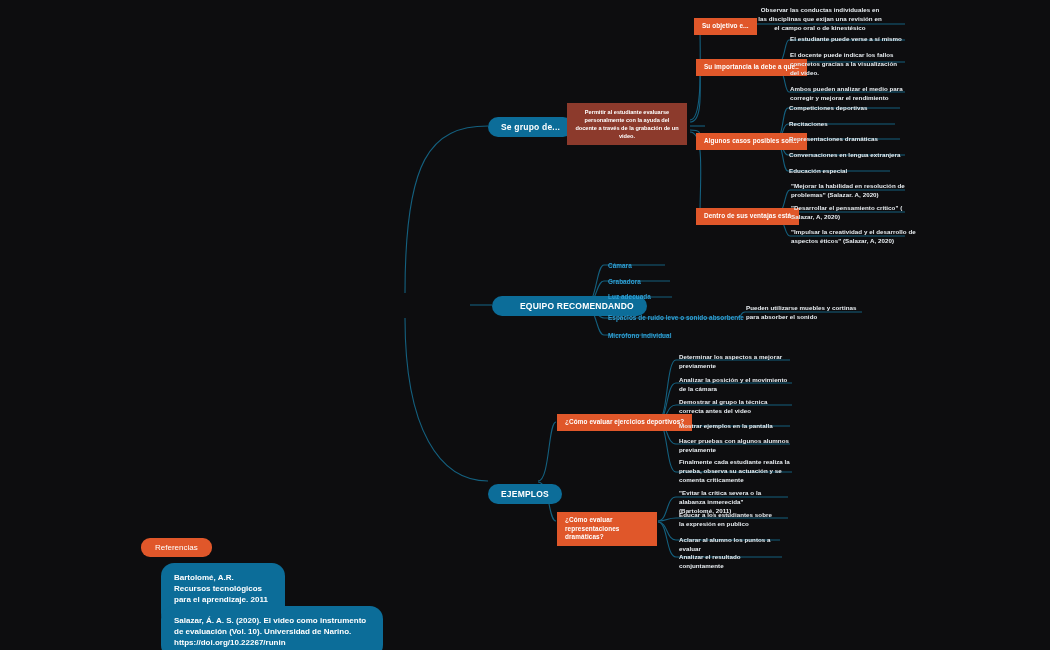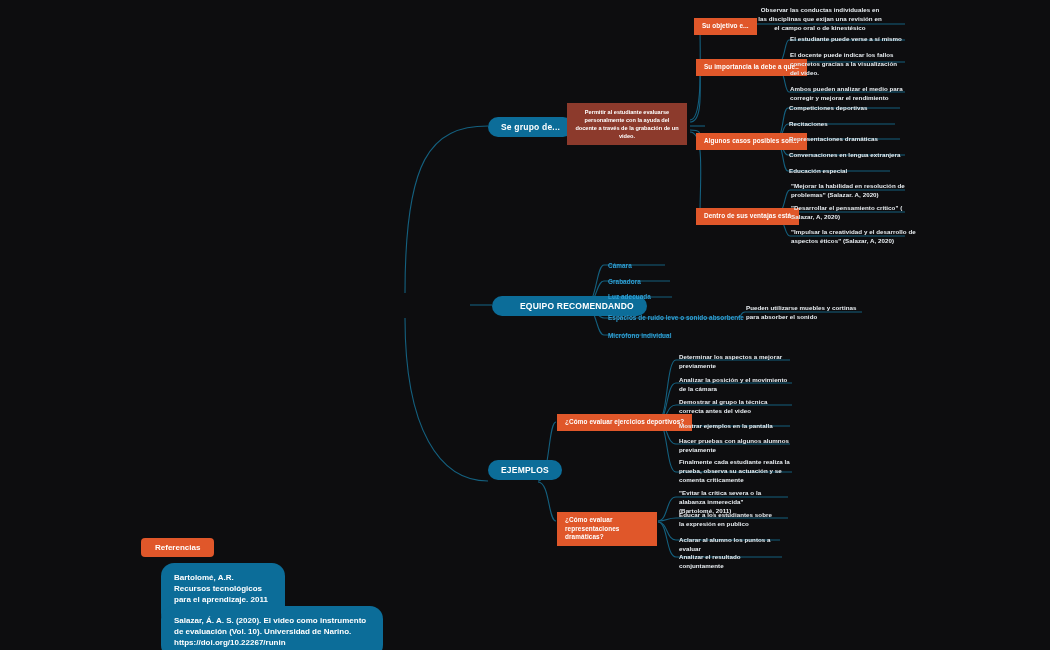--- a/index.html
+++ b/index.html
@@ -86,24 +86,24 @@
     font-size: 6.4px;
     line-height: 1.45;
     color: #2f9fd4;
     font-weight: bold;
     letter-spacing: .05px;
   }
 
   
   .ref-badge {
     background: #e0572a;
-    border-radius: 4px;
+    border-radius: 9px;
     padding: 5px 14px;
     font-size: 8px;
-    font-weight: bold;
+    font-weight: normal;
     color: #fff;
     white-space: nowrap;
   }
   .ref-card {
     background: #0c6d99;
     border-radius: 13px;
     padding: 9px 13px;
     font-size: 8px;
     font-weight: bold;
     line-height: 1.4;
@@ -204,21 +204,21 @@
   <div class="node pill-blue" style="left:492px; top:296px;padding-left:28px;">EQUIPO RECOMENDANDO</div>
 
   <div class="node leaf-cyan" style="left:608px; top:261px;">Cámara</div>
   <div class="node leaf-cyan" style="left:608px; top:277px;">Grabadora</div>
   <div class="node leaf-cyan" style="left:608px; top:292px;">Luz adecuada</div>
   <div class="node leaf-cyan" style="left:608px; top:313px;">Espacios de ruido leve o sonido absorbente</div>
   <div class="node leaf-cyan" style="left:608px; top:331px;">Micrófono individual</div>
 
   <div class="node leaf w1" style="left:746px; top:304px;">Pueden utilizarse muebles y cortinas para absorber el sonido</div>
 
-  <div class="node pill-blue" style="left:488px; top:460px;">EJEMPLOS</div>
+  <div class="node pill-blue" style="left:488px; top:484px;">EJEMPLOS</div>
 
   <div class="node box-orange" style="left:557px; top:414px;">¿Cómo evaluar ejercicios deportivos?</div>
   <div class="node leaf w3" style="left:679px; top:353px;">Determinar los aspectos a mejorar previamente</div>
   <div class="node leaf w3" style="left:679px; top:376px;">Analizar la posición y el movimiento de la cámara</div>
   <div class="node leaf w3" style="left:679px; top:398px;">Demostrar al grupo la técnica correcta antes del video</div>
   <div class="node leaf w3" style="left:679px; top:422px;">Mostrar ejemplos en la pantalla</div>
   <div class="node leaf w3" style="left:679px; top:437px;">Hacer pruebas con algunos alumnos previamente</div>
   <div class="node leaf w3" style="left:679px; top:458px;">Finalmente cada estudiante realiza la prueba, observa su actuación y se comenta críticamente</div>
 
   <div class="node box-orange wide" style="left:557px; top:512px;">¿Cómo evaluar representaciones dramáticas?</div>

